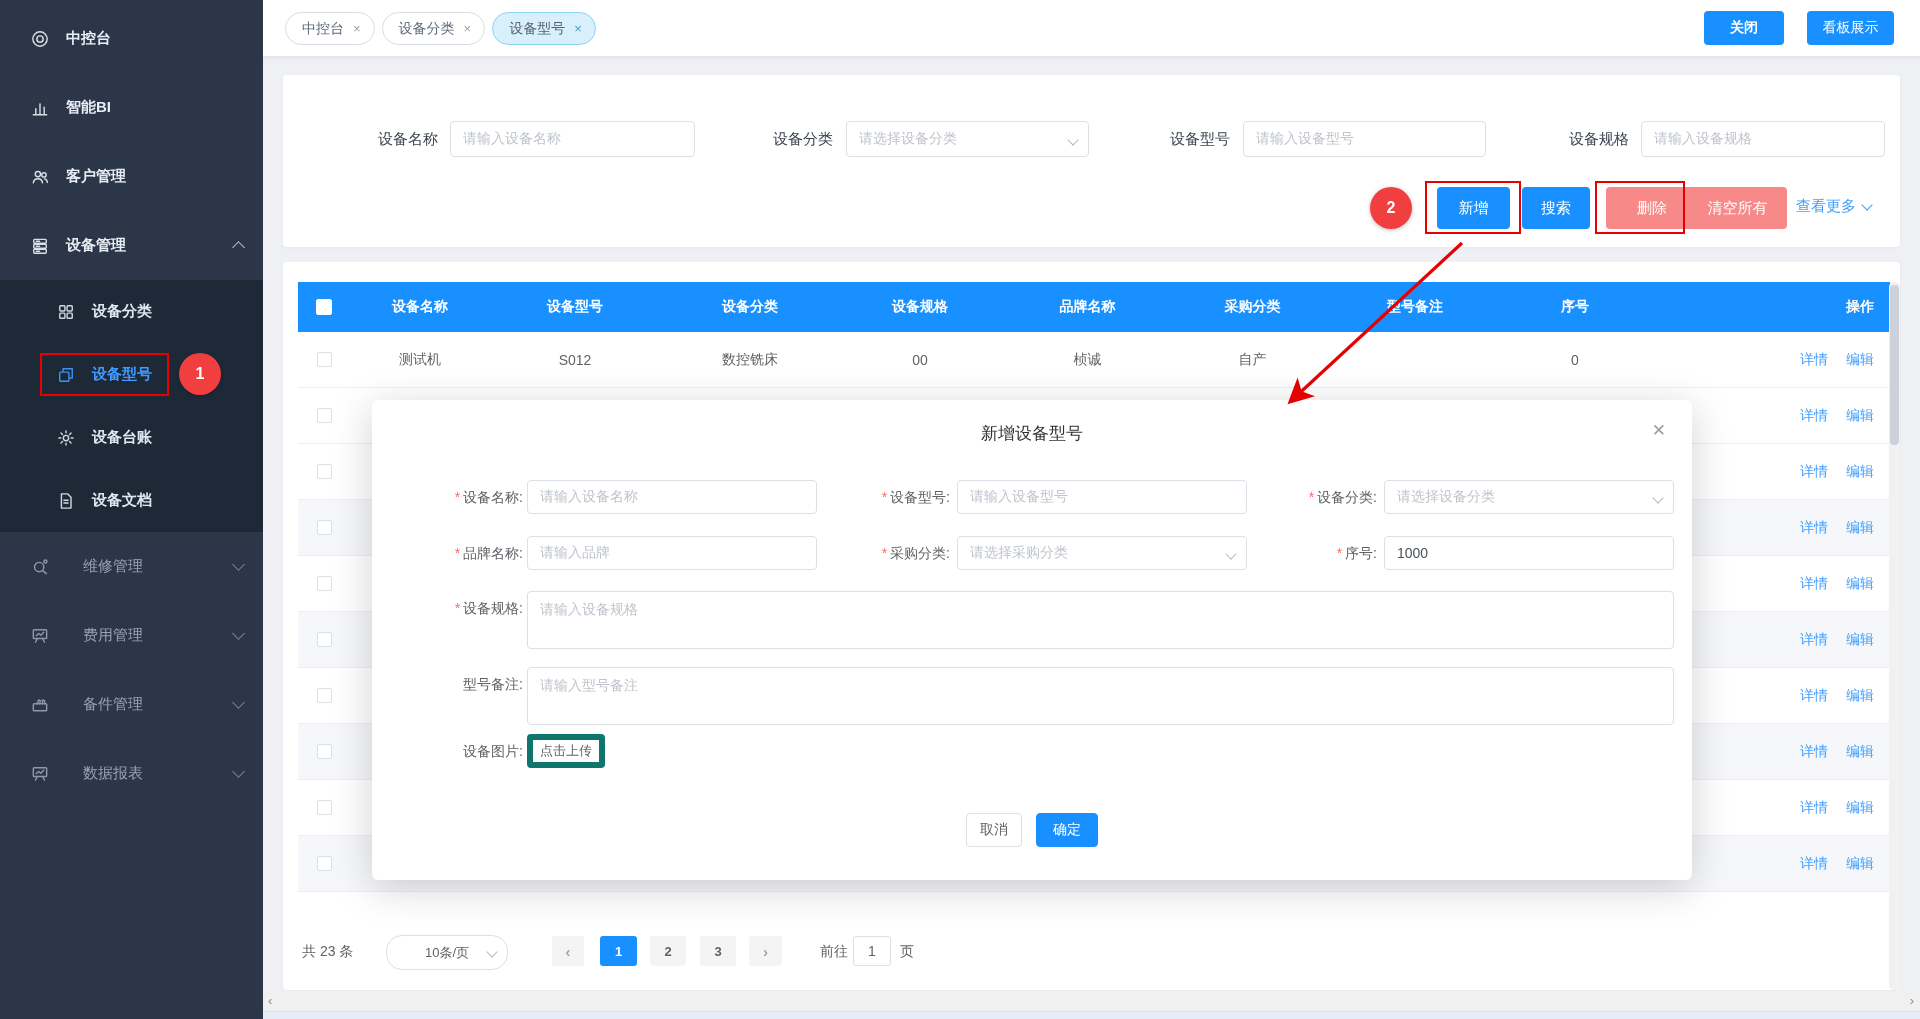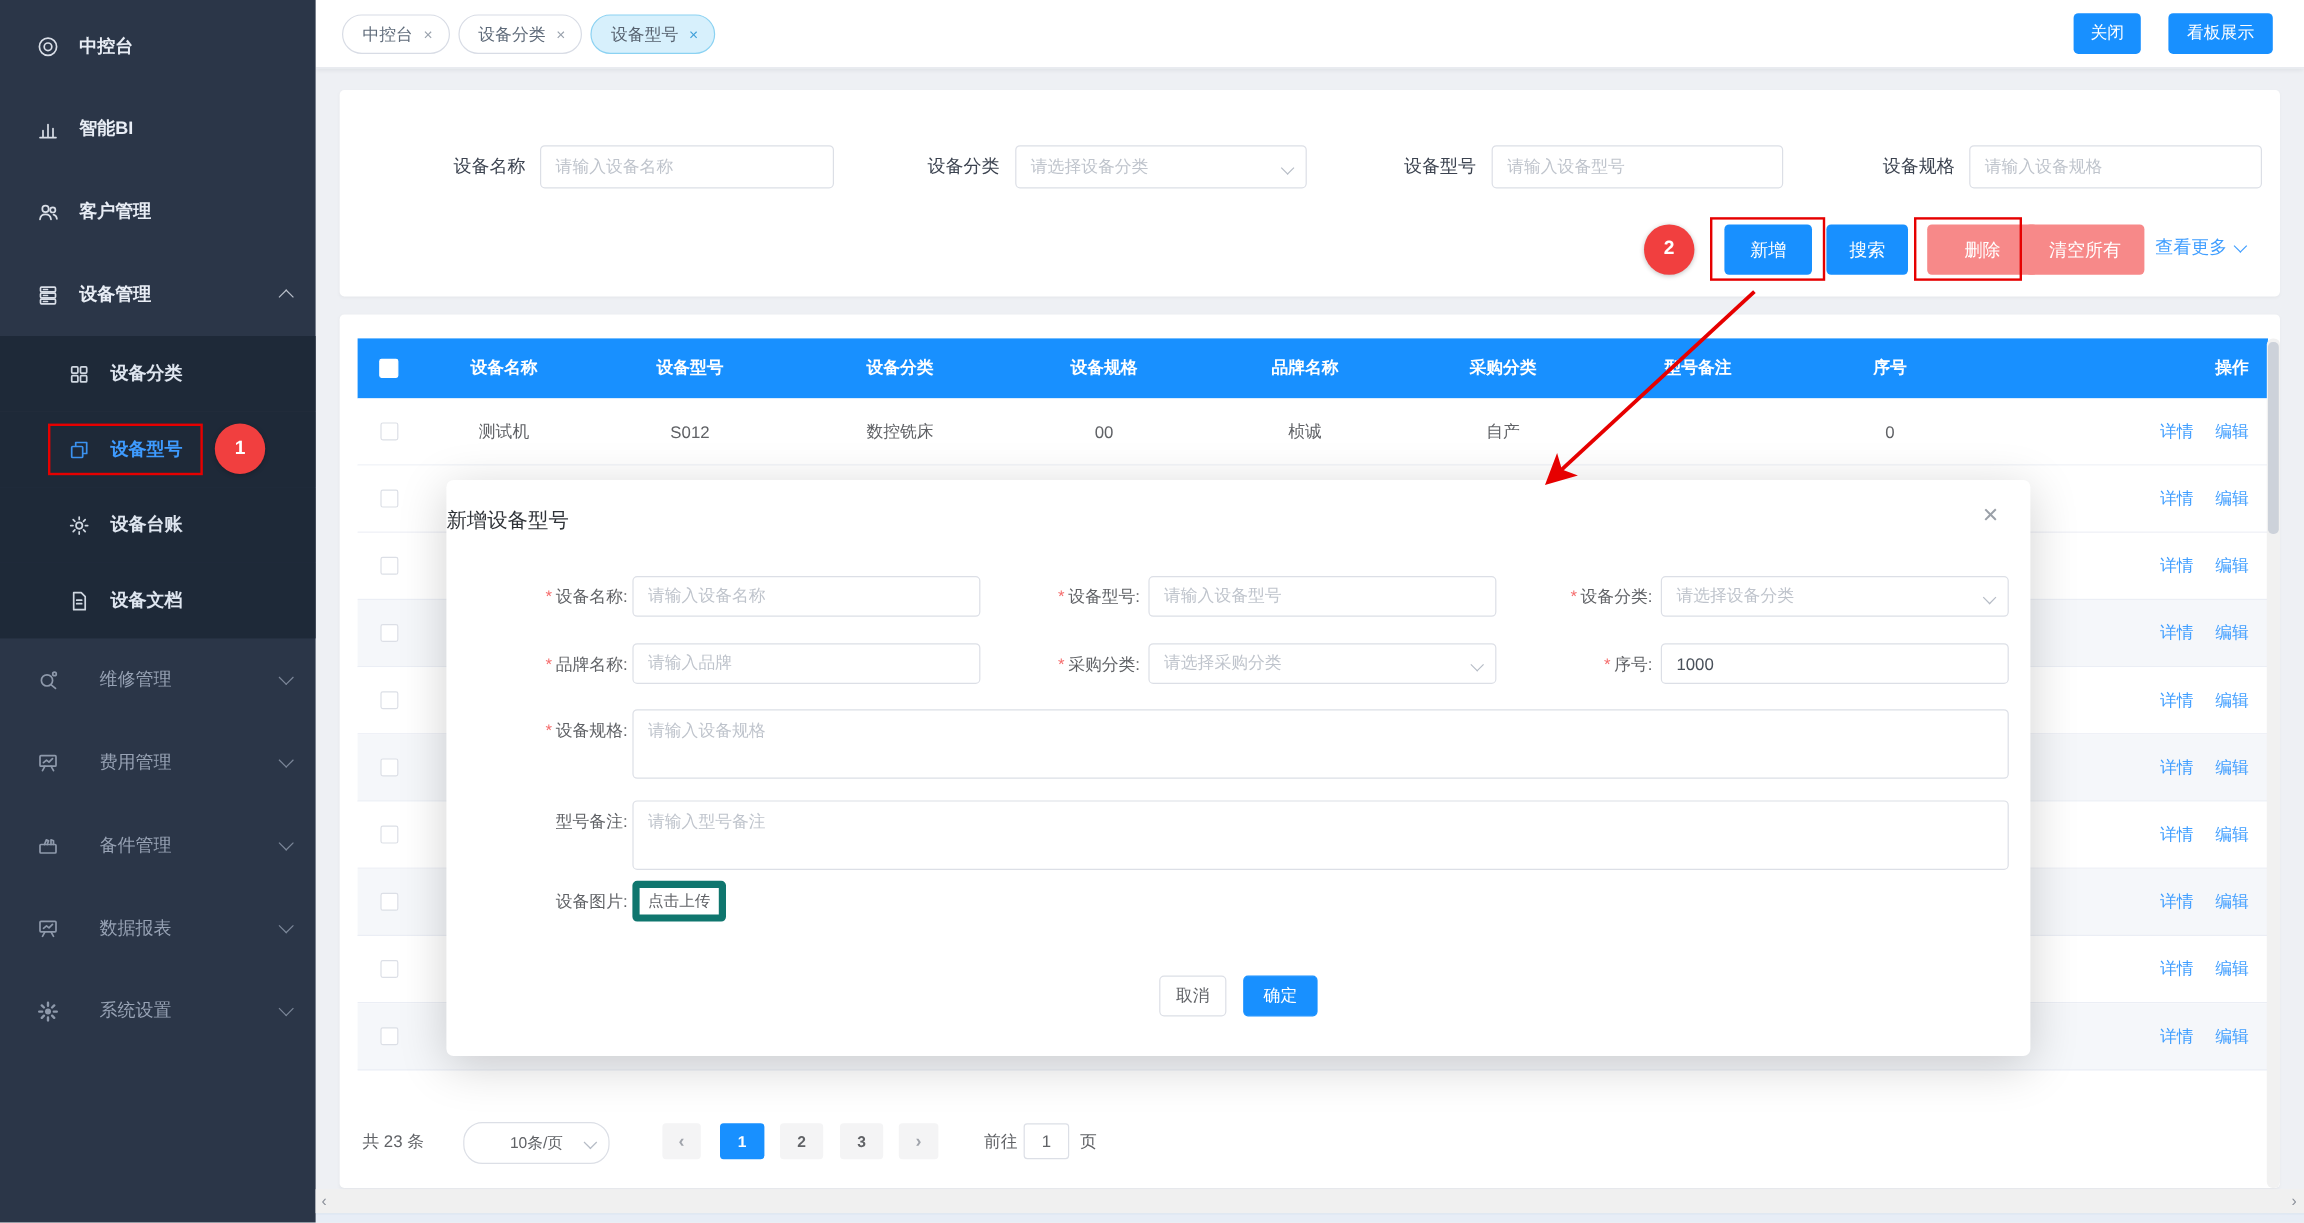--- a/index.html
+++ b/index.html
@@ -24,21 +24,21 @@
   
   .tabbar { position:absolute; left:263px; top:0; width:1657px; height:57px; background:#fff; border-bottom:1px solid #e4e7ed; box-shadow:0 1px 4px rgba(0,21,41,.08); z-index:4; }
   .tabs { position:absolute; left:22px; top:12px; display:flex; gap:7px; }
   .tab { height:33px; border:1px solid #d8dce5; border-radius:17px; background:#fff; color:#5f6b7a; font-size:14px; display:flex; align-items:center; padding:0 13px 0 16px; cursor:pointer; }
   .tab .tab-x { margin-left:9px; font-size:13px; color:#9aa2ad; }
   .tab.active { background:#d7f0fc; border-color:#8bd2f2; color:#57626f; }
   .tab.active .tab-x { color:#3f9fd8; }
   .btn { border:none; cursor:pointer; border-radius:4px; font-size:14px; font-family:inherit; }
   .btn.primary { background:#1890ff; color:#fff; }
   .tb-btn { position:absolute; top:11px; height:34px; }
-  .tb-close { right:136px; width:56px; }
+  .tb-close { right:136px; width:80px;font-weight:bold; }
   .tb-board { right:26px; width:87px; }
 
   
   .card { position:absolute; background:#fff; border-radius:4px; box-shadow:0 1px 3px rgba(0,0,0,.04); }
   .search-card { left:283px; top:75px; width:1617px; height:172px; }
   .table-card { left:283px; top:262px; width:1617px; height:728px; }
 
   
   .flabel { position:absolute; top:50px; height:28px; line-height:28px; font-size:15px; color:#3c4350; text-align:right; }
   .fbox { position:absolute; top:46px; height:36px; border:1px solid #dcdfe6; border-radius:4px; background:#fff; display:flex; align-items:center; padding:0 12px; cursor:text; }
@@ -82,21 +82,21 @@
   
   .vscroll { position:absolute; left:1889px; top:282px; width:11px; height:708px; background:#f1f1f1; border-radius:5px; z-index:3; }
   .vthumb { position:absolute; left:1px; top:3px; width:9px; height:160px; background:#cdd2da; border-radius:4px; }
   .hscroll { position:absolute; left:263px; top:991px; width:1657px; height:20px; background:#f0f0f0; z-index:6; }
   .hscroll .harrow { position:absolute; top:2px; font-size:13px; color:#8a8f99; }
   .hscroll .left { left:5px; } .hscroll .right { right:6px; }
   .hbase { position:absolute; left:263px; top:1011px; width:1657px; height:8px; background:#e7edf6; border-top:1px solid #d9e4f2; }
 
   
   .modal { position:absolute; left:372px; top:400px; width:1320px; height:480px; background:#fff; border-radius:6px; box-shadow:0 8px 40px rgba(0,0,0,.18); z-index:30; }
-  .m-title { position:absolute; left:0; top:22px; width:100%; text-align:left; font-size:17px; color:#2f3338; }
+  .m-title { position:absolute; left:0; top:22px; width:100%; text-align:center; font-size:17px; color:#2f3338; }
   .m-close { position:absolute; right:26px; top:20px; font-size:17px; color:#9aa0a8; cursor:pointer; }
   .mlabel { position:absolute; height:34px; line-height:34px; text-align:right; font-size:14px; color:#606266; }
   .mlabel .req { color:#f56c6c; margin-right:3px; }
   .mfield { position:absolute; height:34px; border:1px solid #dcdfe6; border-radius:4px; background:#fff; display:flex; align-items:center; padding:0 12px; cursor:text; }
   .mfield.select { cursor:pointer; }
   .mfield .selchev { top:13px; }
   .marea { position:absolute; height:58px; border:1px solid #dcdfe6; border-radius:4px; background:#fff; padding:8px 12px; cursor:text; }
   .m-upload { position:absolute; height:34px; border:6px solid #0f766e; border-radius:4px; background:#fff; color:#606266; font-size:13px; display:flex; align-items:center; justify-content:center; cursor:pointer; }
   .m-btn { position:absolute; top:413px; height:34px; border-radius:4px; font-size:14px; display:flex; align-items:center; justify-content:center; cursor:pointer; }
   .m-cancel { left:594px; width:56px; background:#fff; border:1px solid #dcdfe6; color:#606266; }
@@ -224,30 +224,20 @@
           <span class="chev down"></span>
         </div>
         <div class="mi top dim">
           <span class="ico">
             <svg viewBox="0 0 24 24">
               <rect x="4" y="4.5" width="16" height="10.5" rx="1" fill="none" stroke="currentColor" stroke-width="1.7" stroke-linecap="round" stroke-linejoin="round"></rect>
               <path d="M9 15l-2.5 4.5M15 15l2.5 4.5M7.5 11.5l3-2.5 2.5 2 3.5-3.5" fill="none" stroke="currentColor" stroke-width="1.7" stroke-linecap="round" stroke-linejoin="round"></path>
             </svg>
           </span>
           <span class="lbl">数据报表</span>
-          <span class="chev down"></span>
-        </div>
-        <div class="mi top dim">
-          <span class="ico">
-            <svg viewBox="0 0 24 24">
-              <circle cx="12" cy="12" r="3" fill="currentColor"></circle>
-              <path d="M12 3.2v3M12 17.8v3M3.2 12h3M17.8 12h3M5.8 5.8l2.1 2.1M16.1 16.1l2.1 2.1M18.2 5.8l-2.1 2.1M7.9 16.1l-2.1 2.1" fill="none" stroke="currentColor" stroke-width="2.4" stroke-linecap="round"></path>
-            </svg>
-          </span>
-          <span class="lbl">系统设置</span>
           <span class="chev down"></span>
         </div>
       </nav>
   </aside>
 
   <div class="tabbar">
     <div class="tabs">
       <div class="tab">
         <span>中控台</span>
         <span class="tab-x">×</span>

